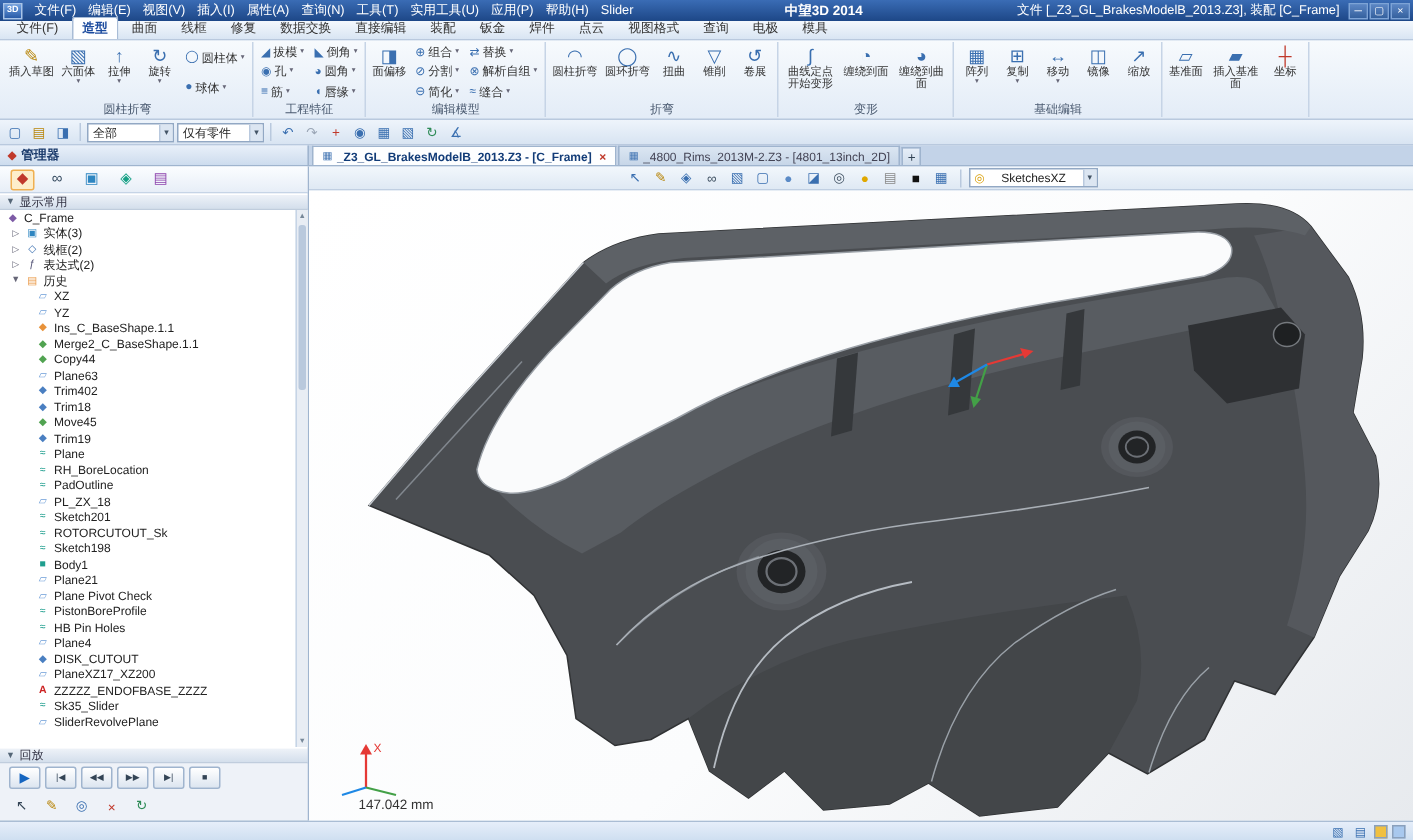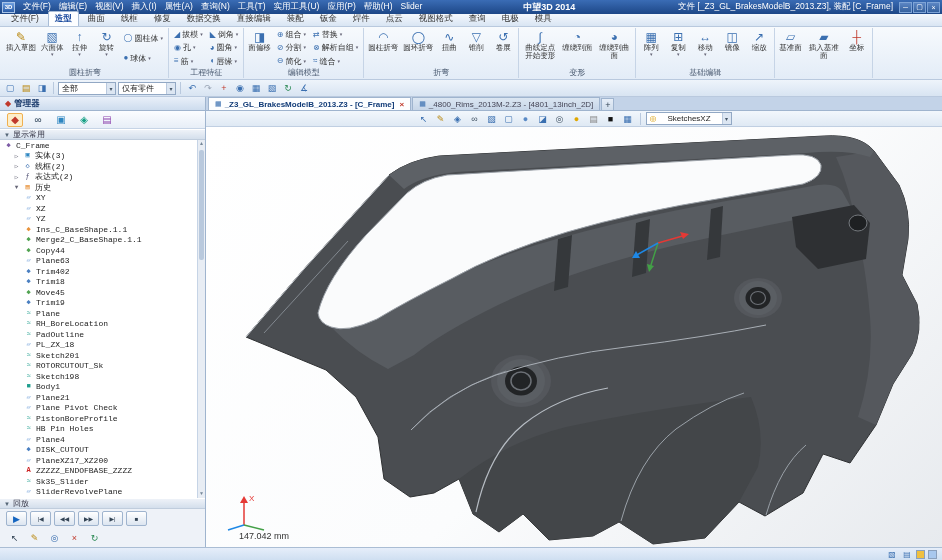--- a/index.html
+++ b/index.html
@@ -51,24 +51,24 @@
 .dtab-close{color:#c0392b;font-size:8px;font-weight:bold;padding-left:2px;}
 .dtab-add{width:13px;height:12px;display:flex;align-items:center;justify-content:center;font-size:9px;color:#345;background:linear-gradient(#e6eef8,#d0ddec);border:1px solid #9fb4ce;border-bottom:none;}
 
 .main{flex:1;display:flex;min-height:0;}
 .leftpanel{width:206px;background:#f2f5fa;border-right:1px solid #9fb4ce;display:flex;flex-direction:column;min-height:0;flex:0 0 auto;}
 .mgr-tabs{height:18px;display:flex;align-items:center;gap:7px;padding:0 7px;background:linear-gradient(#fbfdff,#e7eef7);border-bottom:1px solid #c6d4e6;}
 .mgr-tab-ico{width:16px;height:14px;display:flex;align-items:center;justify-content:center;font-size:10px;border:1px solid transparent;border-radius:2px;}
 .mgr-tab-ico.active{background:#fdeeca;border-color:#f0b050;}
 .sect{height:11px;background:linear-gradient(#eef2f8,#d4dfec);border-top:1px solid #fff;border-bottom:1px solid #c0cddd;font-size:8px;color:#334;display:flex;align-items:center;padding:0 4px;gap:3px;flex:0 0 auto;}
 .sect .tri{font-size:6px;color:#567;}
-.tree{flex:1;background:#fff;overflow:hidden;position:relative;font-family:Liberation Mono, monospace;}
+.tree{flex:1;background:#fff;overflow:hidden;position:relative;}
 .trow{height:10.5px;display:flex;align-items:center;gap:3px;white-space:nowrap;}
 .lvl1{padding-left:4px;}
-.lvl2{padding-left:13px;}
+.lvl2{padding-left:7px;}
 .lvl3{padding-left:24px;}
 .trow .arrow{width:7px;color:#667;font-size:6px;text-align:center;flex:0 0 auto;}
 .trow .ticon{width:9px;font-size:7px;text-align:center;line-height:9px;flex:0 0 auto;}
 .trow .tlabel{font-size:8px;color:#222;}
 .scrollbar{position:absolute;right:0;top:0;bottom:0;width:8px;background:#e8edf4;border-left:1px solid #c6d4e6;font-size:5px;color:#789;}
 .scroll-up{position:absolute;top:0;left:0;right:0;text-align:center;height:8px;line-height:8px;}
 .scroll-down{position:absolute;bottom:0;left:0;right:0;text-align:center;height:8px;line-height:8px;}
 .scroll-thumb{position:absolute;top:10px;left:1px;width:5px;height:110px;background:#b9c9dd;border-radius:2px;}
 .playrow{height:19px;display:flex;align-items:center;gap:3px;padding:0 6px;background:#eef2f8;flex:0 0 auto;}
 .pbtn{width:21px;height:15px;display:flex;align-items:center;justify-content:center;font-size:6px;color:#345;background:linear-gradient(#ffffff,#dce5f0);border:1px solid #9fb4ce;border-radius:2px;}
@@ -422,24 +422,20 @@
           </div>
           <div class="trow lvl2">
             <span class="arrow">▷</span>
             <span class="ticon" style="color: rgb(85, 85, 119);">ƒ</span>
             <span class="tlabel">表达式(2)</span>
           </div>
           <div class="trow lvl2">
             <span class="arrow">▼</span>
             <span class="ticon" style="color: rgb(232, 146, 58);">▤</span>
             <span class="tlabel">历史</span>
-          </div>
-          <div class="trow lvl3">
-            <span class="ticon" style="color: rgb(111, 159, 216);">▱</span>
-            <span class="tlabel">XY</span>
           </div>
           <div class="trow lvl3">
             <span class="ticon" style="color: rgb(111, 159, 216);">▱</span>
             <span class="tlabel">XZ</span>
           </div>
           <div class="trow lvl3">
             <span class="ticon" style="color: rgb(111, 159, 216);">▱</span>
             <span class="tlabel">YZ</span>
           </div>
           <div class="trow lvl3">

